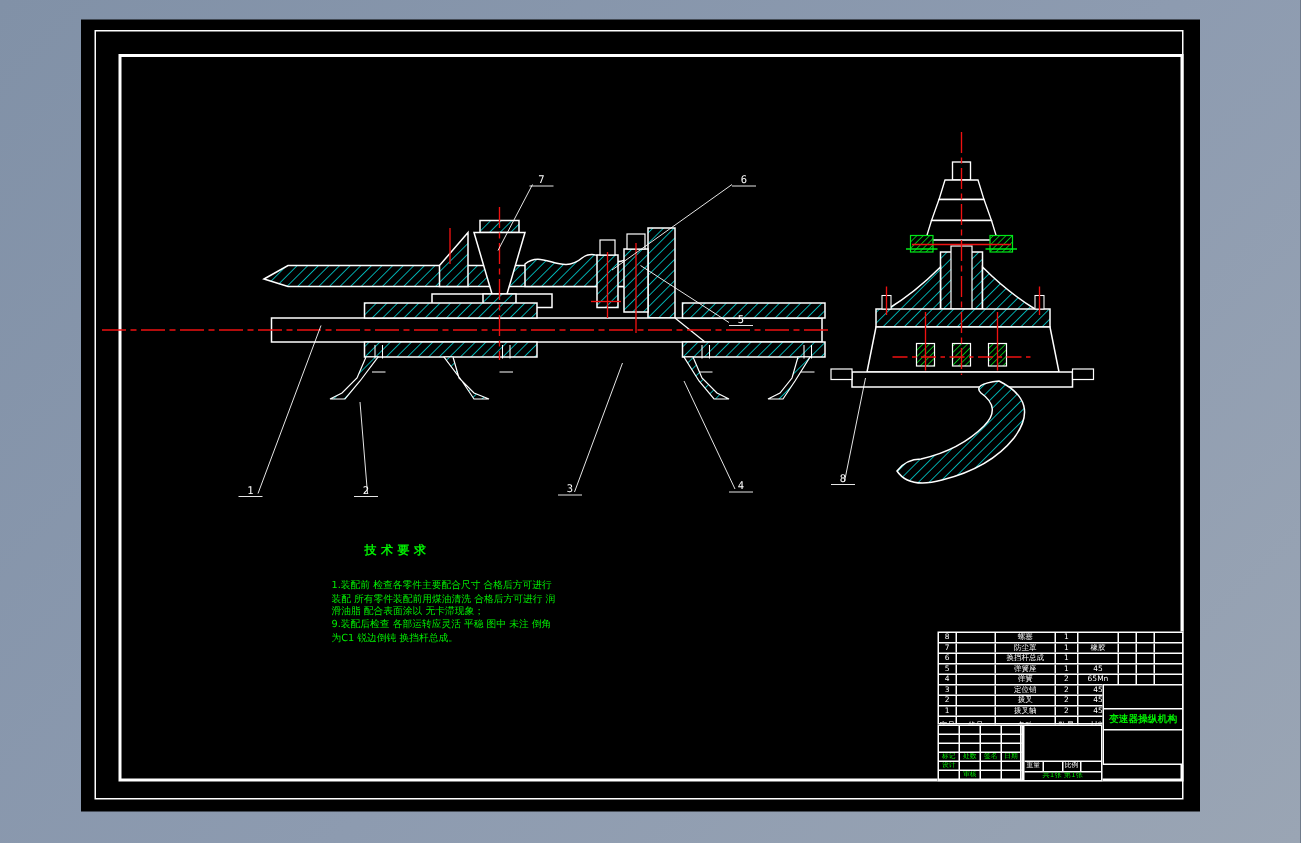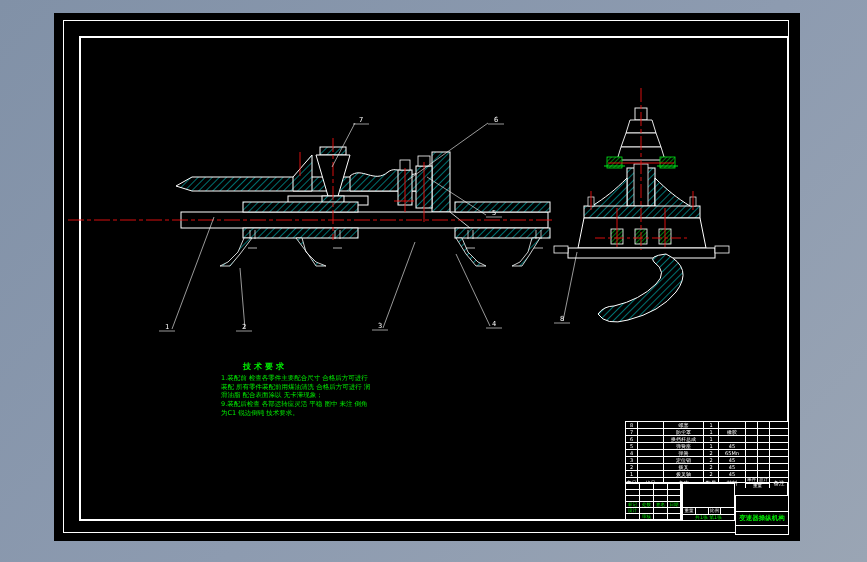--- a/index.html
+++ b/index.html
@@ -5,21 +5,21 @@
   html,body{margin:0;padding:0;background:#808fa5;}
   .stage{position:relative;width:867px;height:562px;overflow:hidden;
          background:linear-gradient(135deg,#8191a7 0%,#8d9bb0 55%,#9aa5b4 100%);
          font-family:"DejaVu Sans",sans-serif;}
   .sheet{position:absolute;left:54px;top:13px;width:746px;height:528px;background:#000;}
   .frame-outer{position:absolute;left:63px;top:20px;width:726px;height:513px;border:1px solid #fff;box-sizing:border-box;}
   .frame-inner{position:absolute;left:79px;top:36px;width:710px;height:485px;border:2px solid #fff;box-sizing:border-box;}
   svg.cad{position:absolute;left:0;top:0;}
   
   .notes{position:absolute;left:205px;top:361px;width:168px;color:#00ef00;}
-  .notes .nt{font-size:8px;font-weight:bold;letter-spacing:3px;margin-left:38px;margin-bottom:2px;}
+  .notes .nt{font-size:8px;font-weight:bold;letter-spacing:3px;margin-left:38px;margin-bottom:14px;}
   .notes .nl{font-size:6.5px;line-height:8.7px;white-space:nowrap;letter-spacing:0;margin-left:16px;}
   
   .bom{position:absolute;left:625px;top:421px;width:164px;height:62px;border:1px solid #fff;
        box-sizing:border-box;display:grid;grid-template-rows:repeat(8,1fr) 10px;background:#000;}
   .bom-row{display:grid;grid-template-columns:12px 26px 40px 15px 27px 12px 12px 1fr;border-bottom:1px solid #fff;}
   .bom-row:last-child{border-bottom:none;}
   .bc{border-right:1px solid #fff;font-size:5px;line-height:6px;color:#fff;text-align:center;
       overflow:hidden;white-space:nowrap;box-sizing:border-box;}
   .bc:last-child{border-right:none;}
   .bom-head{display:grid;grid-template-columns:12px 26px 40px 15px 27px 24px 1fr;}
@@ -35,21 +35,21 @@
   .sig{position:absolute;left:625px;top:483px;width:57px;height:38px;border:1px solid #fff;box-sizing:border-box;
        display:grid;grid-template-rows:repeat(6,1fr);grid-template-columns:14px 14px 14px 1fr;background:#000;}
   .sg{border-right:1px solid #fff;border-bottom:1px solid #fff;font-size:4.5px;line-height:5px;
       color:#00ef00;text-align:center;overflow:hidden;box-sizing:border-box;}
   .mid{position:absolute;left:682px;top:483px;width:53px;height:38px;border:1px solid #fff;box-sizing:border-box;background:#000;}
   .mid .big{height:24px;border-bottom:1px solid #fff;box-sizing:border-box;}
   .mid .srow{height:7px;border-bottom:1px solid #fff;box-sizing:border-box;display:grid;grid-template-columns:repeat(4,1fr);}
   .mid .srow div{border-right:1px solid #fff;font-size:4.5px;line-height:6px;color:#fff;text-align:center;overflow:hidden;box-sizing:border-box;}
   .mid .srow div:last-child{border-right:none;}
   .mid .sheets{height:5px;font-size:4.8px;line-height:5px;color:#00ef00;text-align:center;overflow:hidden;}
-  .tbr{position:absolute;left:735px;top:495px;width:54px;height:40px;border:1px solid #fff;box-sizing:border-box;background:#000;}
+  .tbr{position:absolute;left:735px;top:456px;width:54px;height:54px;border:1px solid #fff;box-sizing:border-box;background:#000;}
   .tbr .r1{height:16px;border-bottom:1px solid #fff;box-sizing:border-box;}
   .tbr .r2{height:14px;border-bottom:1px solid #fff;box-sizing:border-box;display:flex;align-items:center;justify-content:center;
            color:#00ef00;font-size:6.5px;font-weight:bold;white-space:nowrap;overflow:hidden;}
   .tbr .r3{height:6px;}
 </style>
 </head>
 <body>
 
 <div class="stage">
   <div class="sheet"></div>
@@ -190,21 +190,21 @@
       <text x="562" y="321" stroke="none">8</text>
     </g>
   </svg>
 
   <div class="notes">
     <div class="nt">技术要求</div>
     <div class="nl">1.装配前 检查各零件主要配合尺寸 合格后方可进行</div>
     <div class="nl">装配 所有零件装配前用煤油清洗 合格后方可进行 润</div>
     <div class="nl">滑油脂 配合表面涂以 无卡滞现象；</div>
     <div class="nl">9.装配后检查 各部运转应灵活 平稳 图中 未注 倒角</div>
-    <div class="nl">为C1 锐边倒钝 技术要求。</div>
+    <div class="nl">为C1 锐边倒钝 换挡杆总成。</div>
   </div>
 
   <div class="bom">
     <div class="bom-row">
       <div class="bc">8</div>
         <div class="bc"></div>
         <div class="bc">螺塞</div>
         <div class="bc">1</div>
         <div class="bc"></div>
         <div class="bc"></div>

